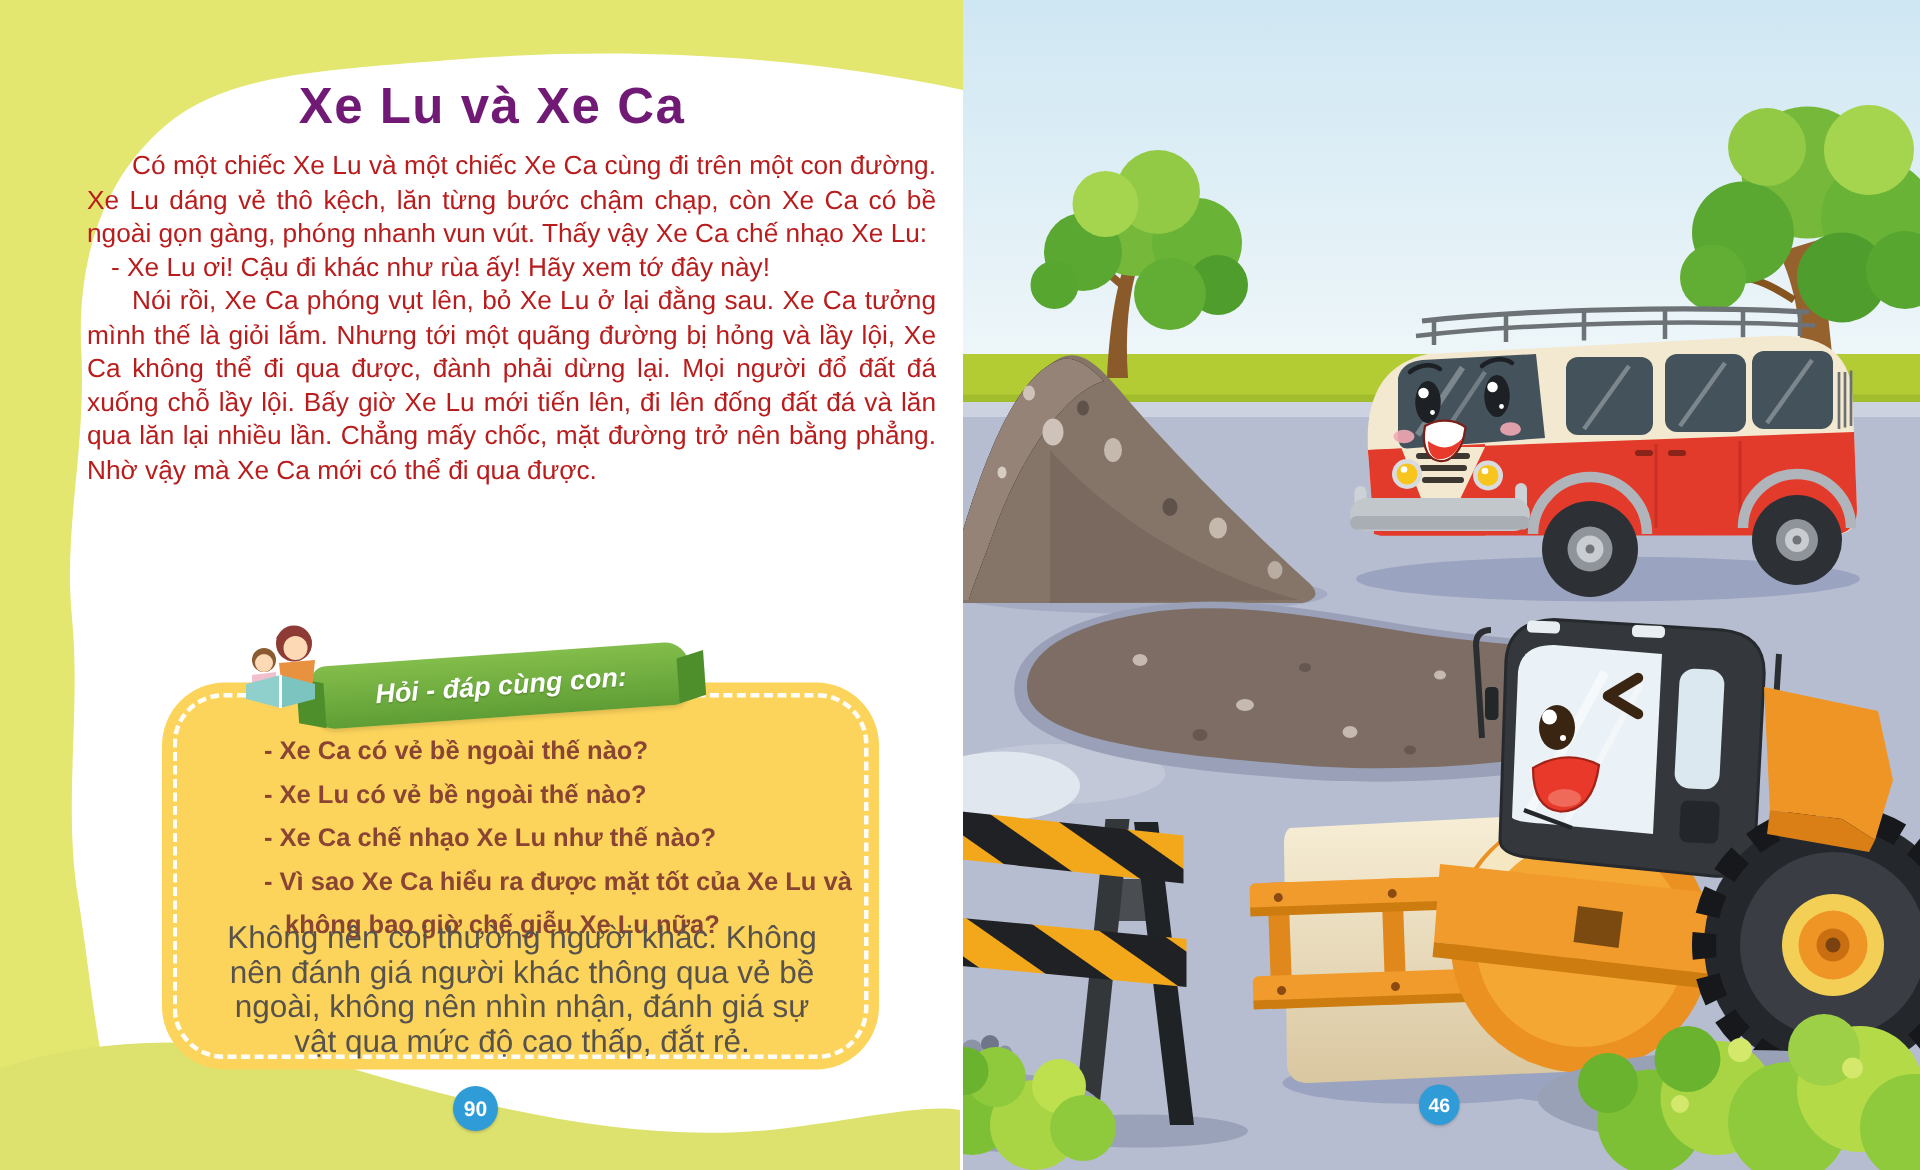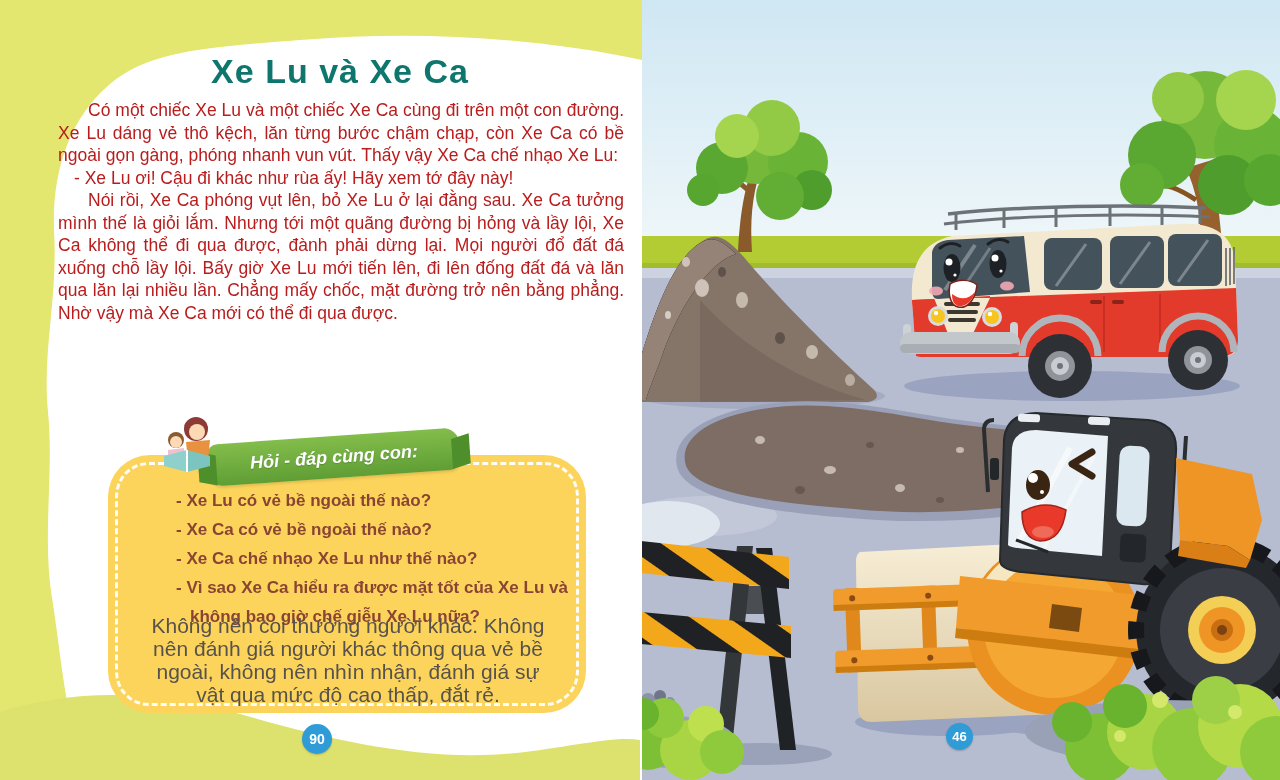--- a/index.html
+++ b/index.html
@@ -3,22 +3,22 @@
 <meta charset="utf-8">
 <style>
   html,body{margin:0;padding:0;background:#888;}
   .stage{
     position:relative;width:1280px;height:780px;overflow:hidden;
     font-family:"Liberation Sans",sans-serif;background:#e3e66f;
   }
   .stage svg.scene{position:absolute;left:0;top:0;}
   
   .page-title{
-    position:absolute;left:60px;top:52px;width:560px;text-align:center;
-    font-size:34px;font-weight:bold;letter-spacing:1px;color:#0f766e;
+    position:absolute;left:48px;top:52px;width:560px;text-align:center;
+    font-size:34px;font-weight:bold;letter-spacing:1px;color:#701a75;
   }
   .story{position:absolute;left:58px;top:99px;width:566px;color:#b91c1c;}
   .story p{margin:0;font-size:17.5px;line-height:22.5px;text-align:justify;}
   .story p.indent{text-indent:30px;}
   .story p.dialogue{text-indent:16px;text-align:left;}
   .qa-box{
     position:absolute;left:108px;top:455px;width:478px;height:258px;
     background:#fcd45c;border-radius:42px;
   }
   .qa-box .dash{
@@ -366,22 +366,22 @@
     <path d="M30,26 L54,24 L52,44 L32,44 Z" fill="#e8913f"></path>
     <circle cx="20" cy="24" r="8" fill="#8a5a30"></circle>
     <circle cx="20" cy="26" r="6" fill="#fdd9b5"></circle>
     <path d="M12,34 L28,32 L28,46 L12,44 Z" fill="#f0c0cf"></path>
     <polygon points="8,40 31,34 31,56 8,50" fill="#8fd0cc"></polygon>
     <polygon points="54,40 31,34 31,56 54,50" fill="#7cc4c0"></polygon>
     <line x1="31" y1="34" x2="31" y2="56" stroke="#ffffff" stroke-width="2"></line>
   </svg>
 
   <div class="questions">
+    <div class="q">- Xe Ca có vẻ bề ngoài thế nào?</div>
     <div class="q">- Xe Lu có vẻ bề ngoài thế nào?</div>
-    <div class="q">- Xe Ca có vẻ bề ngoài thế nào?</div>
     <div class="q">- Xe Ca chế nhạo Xe Lu như thế nào?</div>
     <div class="q">- Vì sao Xe Ca hiểu ra được mặt tốt của Xe Lu và không bao giờ chế giễu Xe Lu nữa?</div>
   </div>
 
   <div class="advice-text">Không nên coi thường người khác. Không nên đánh giá người khác thông qua vẻ bề ngoài, không nên nhìn nhận, đánh giá sự vật qua mức độ cao thấp, đắt rẻ.</div>
 
   <div class="page-dot left">90</div>
   <div class="page-dot right">46</div>
 
 </div>

